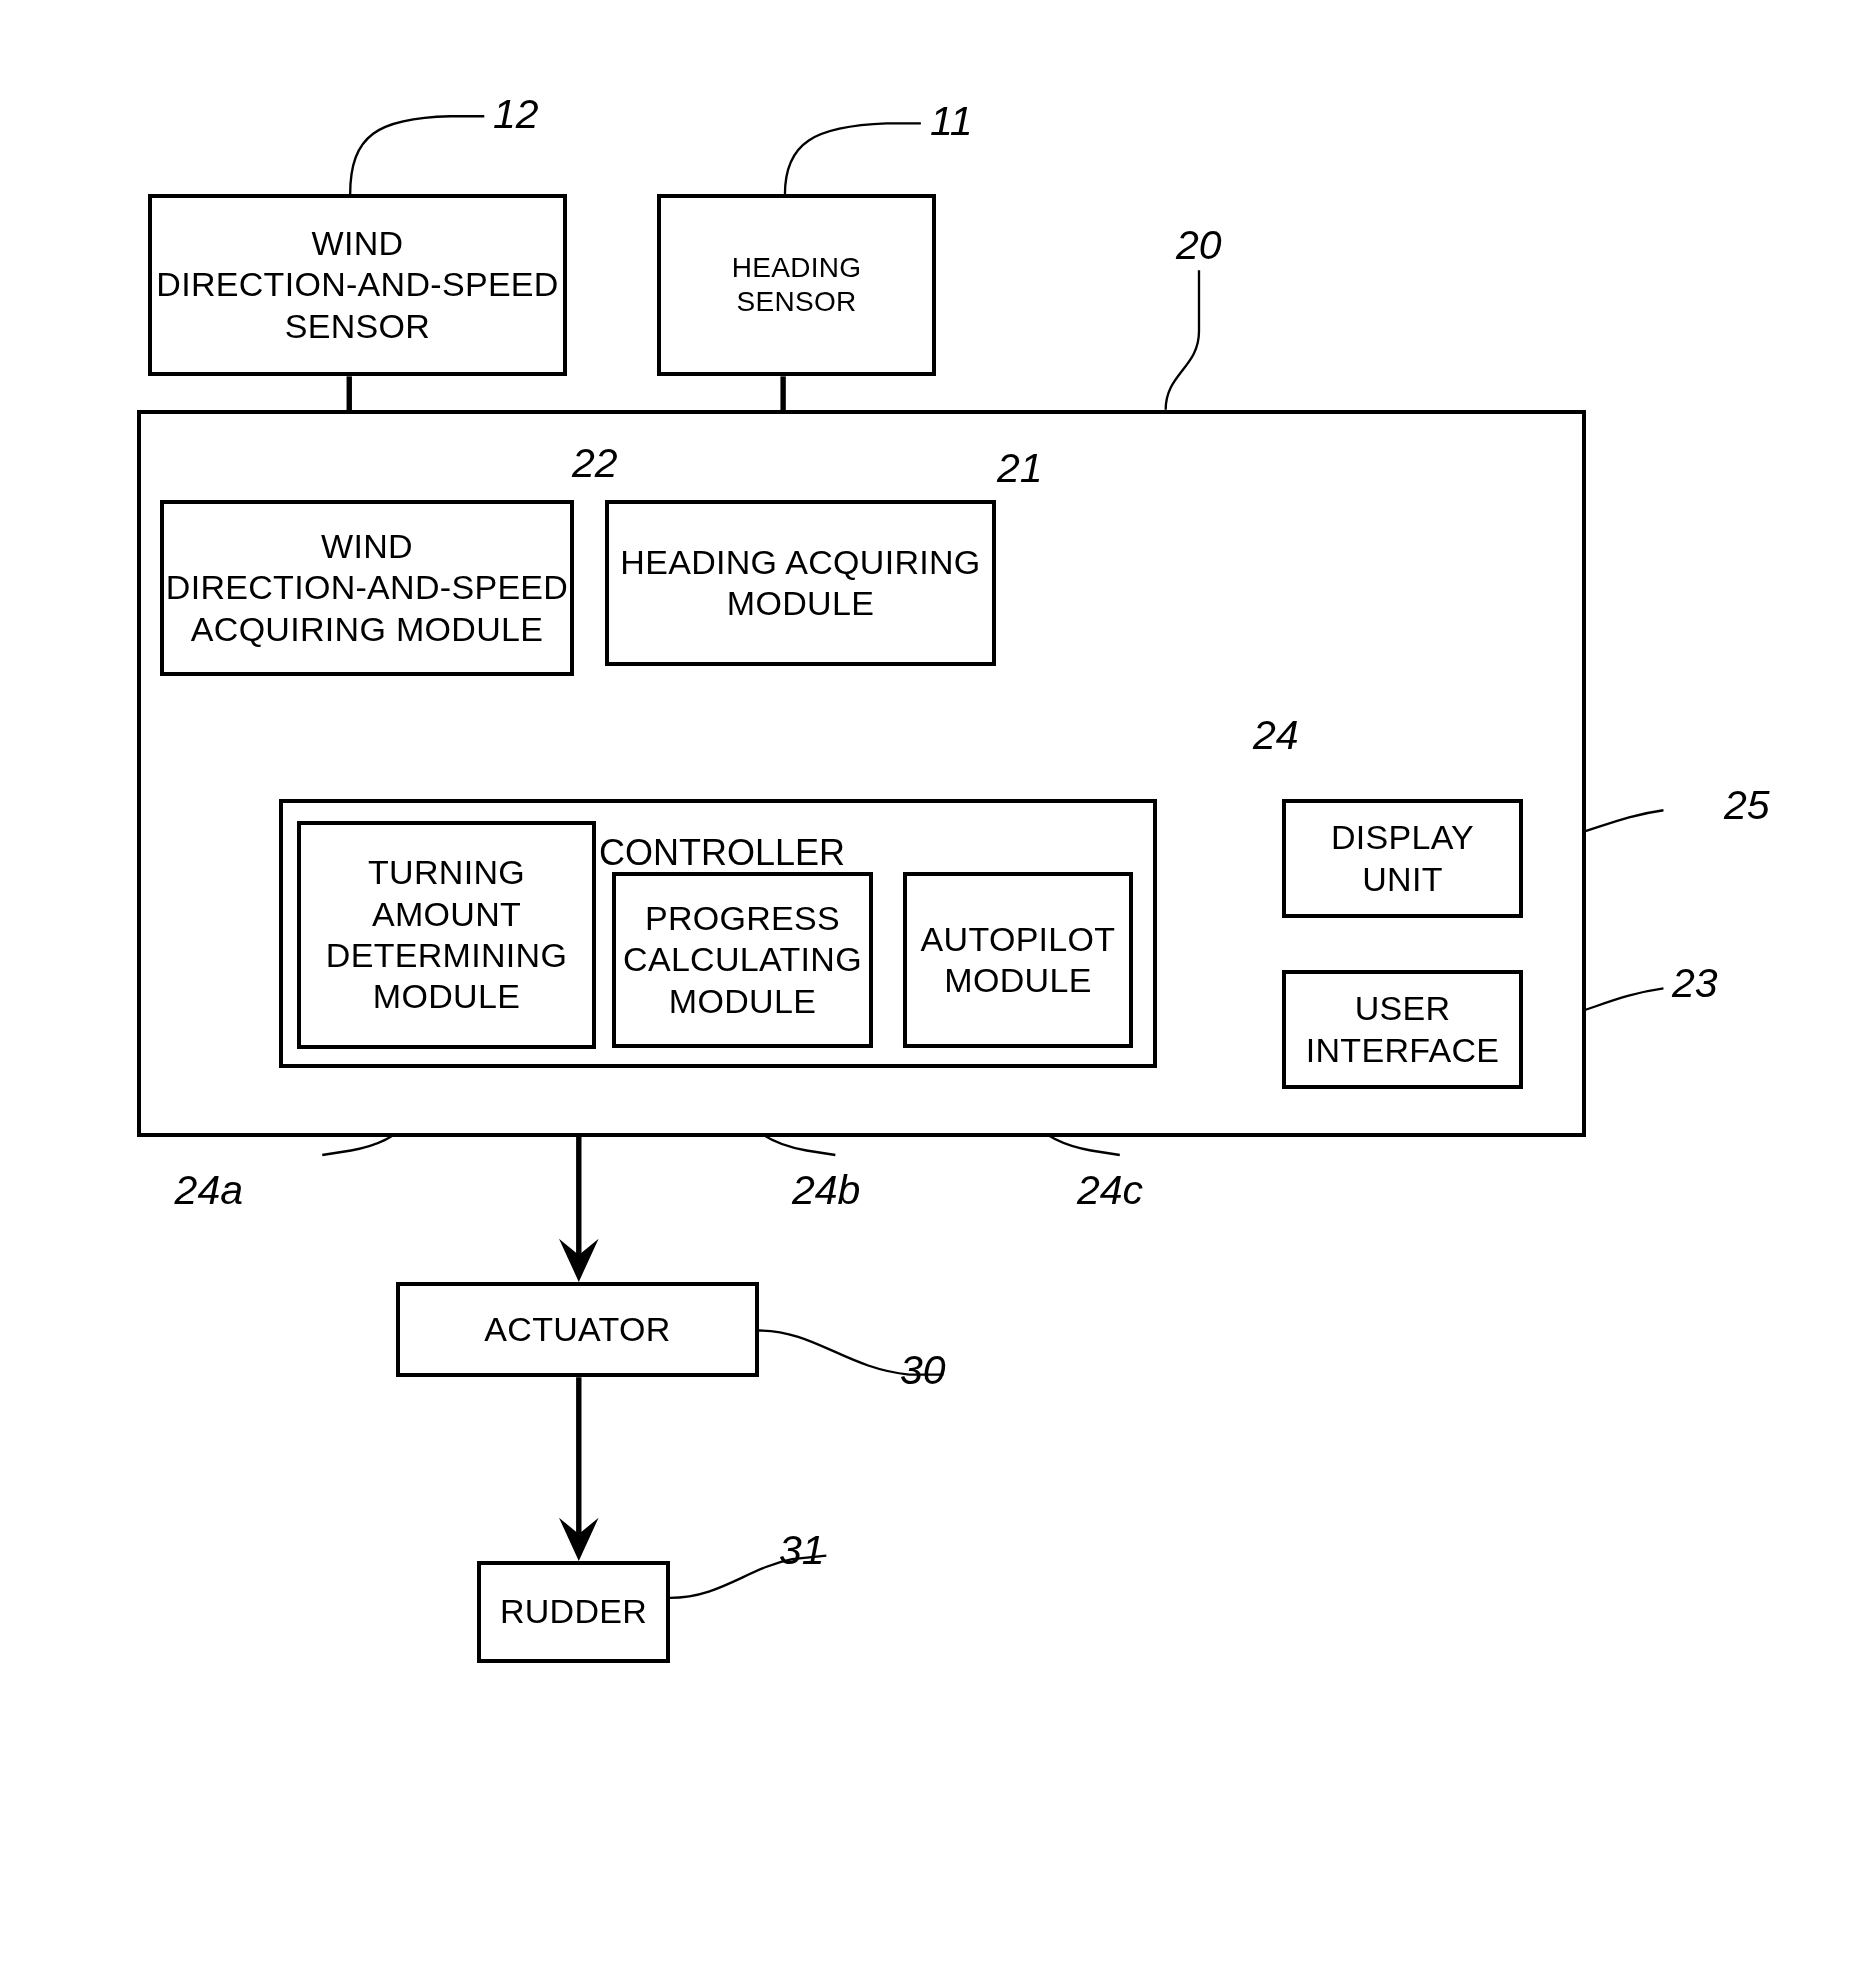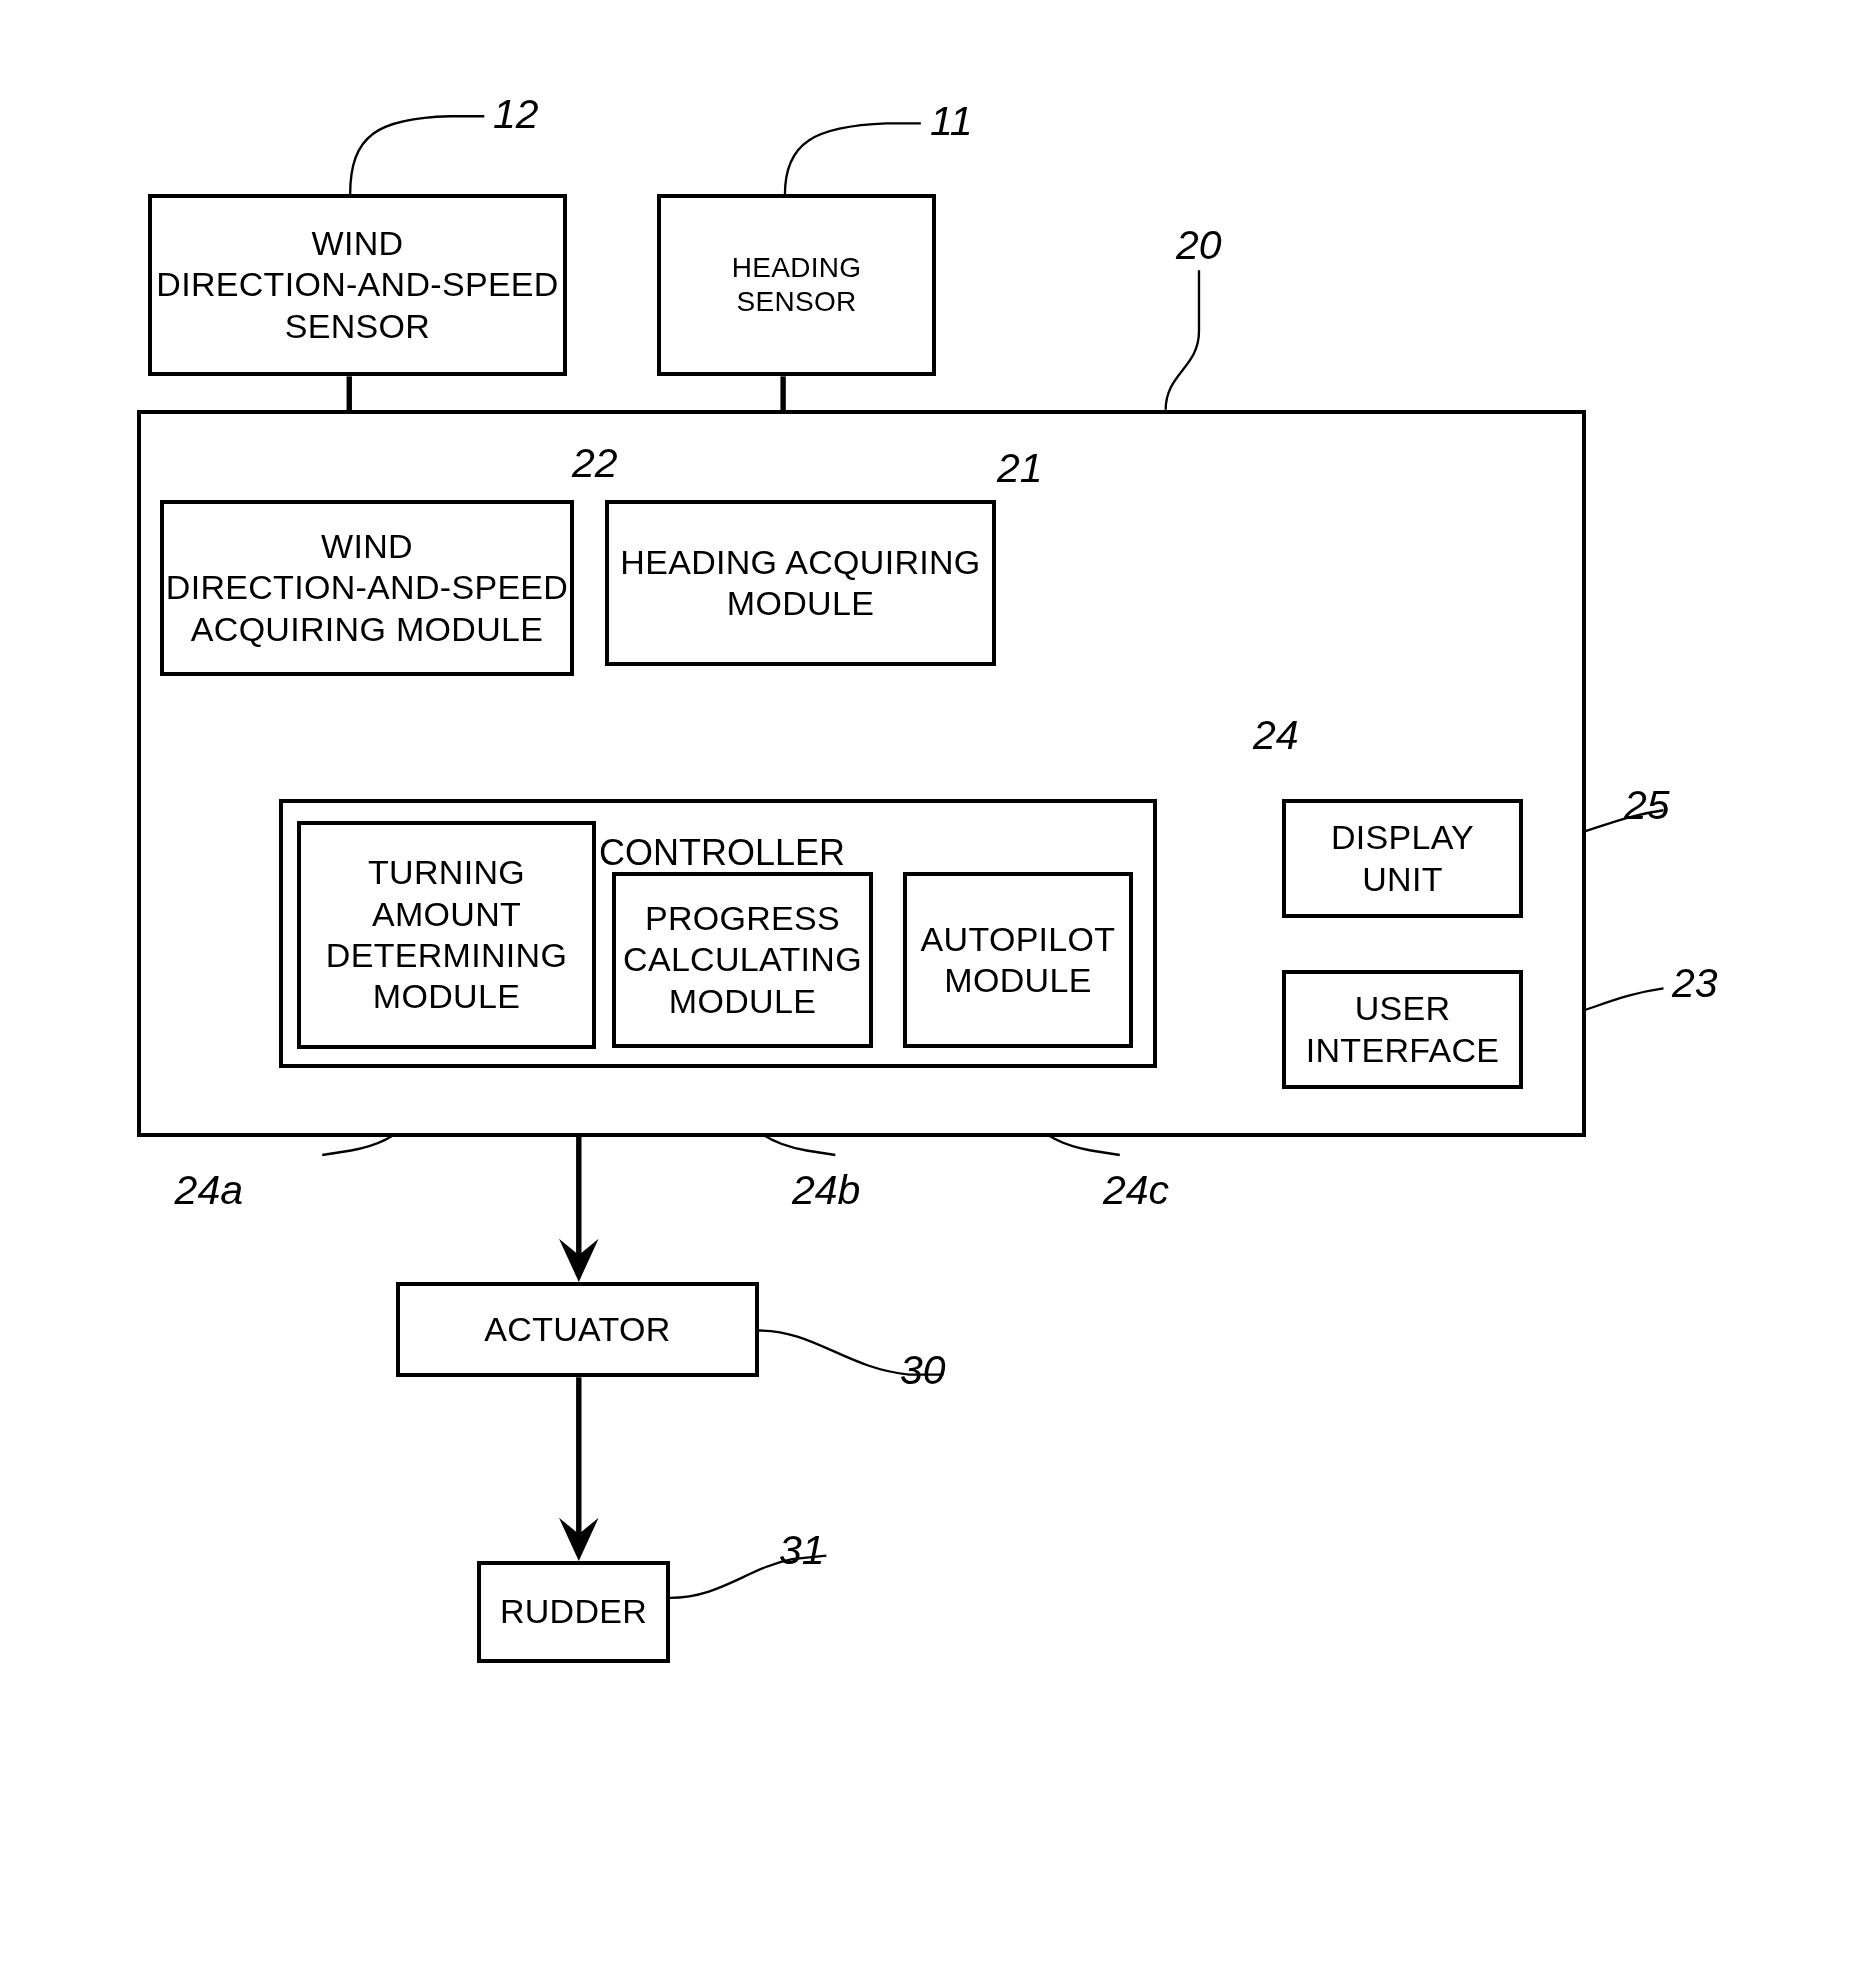--- a/index.html
+++ b/index.html
@@ -205,23 +205,23 @@
   <div class="box" style="left:396px; top:1282px; width:363px; height:95px; font-size:34px;">
     <span class="lbl">ACTUATOR</span>
   </div>
 
   <div class="ref" style="left:493px; top:94px;">12</div>
   <div class="ref" style="left:930px; top:101px;">11</div>
   <div class="ref" style="left:1176px; top:225px;">20</div>
   <div class="ref" style="left:572px; top:443px;">22</div>
   <div class="ref" style="left:997px; top:448px;">21</div>
   <div class="ref" style="left:1253px; top:715px;">24</div>
-  <div class="ref" style="left:1624px; top:785px;">25</div>
+  <div class="ref" style="left:1724px; top:785px;">25</div>
   <div class="ref" style="left:1672px; top:963px;">23</div>
   <div class="ref" style="left:243px; top:1170px; transform:translateX(-100%);">24a</div>
   <div class="ref" style="left:792px; top:1170px;">24b</div>
-  <div class="ref" style="left:1077px; top:1170px;margin-left:26px;">24c</div>
+  <div class="ref" style="left:1077px; top:1170px;">24c</div>
   <div class="ref" style="left:900px; top:1350px;">30</div>
   <div class="ref" style="left:779px; top:1530px;">31</div>
 
 
 </div>
 
 
 </body></html>

